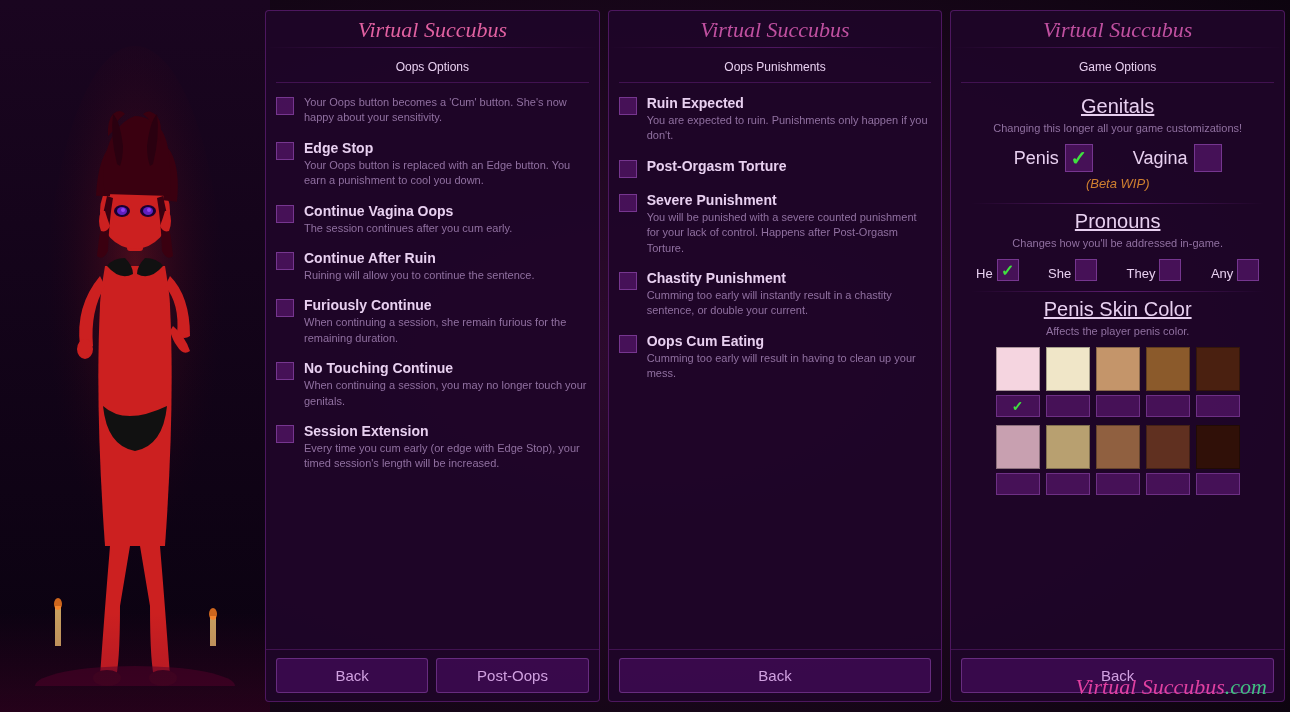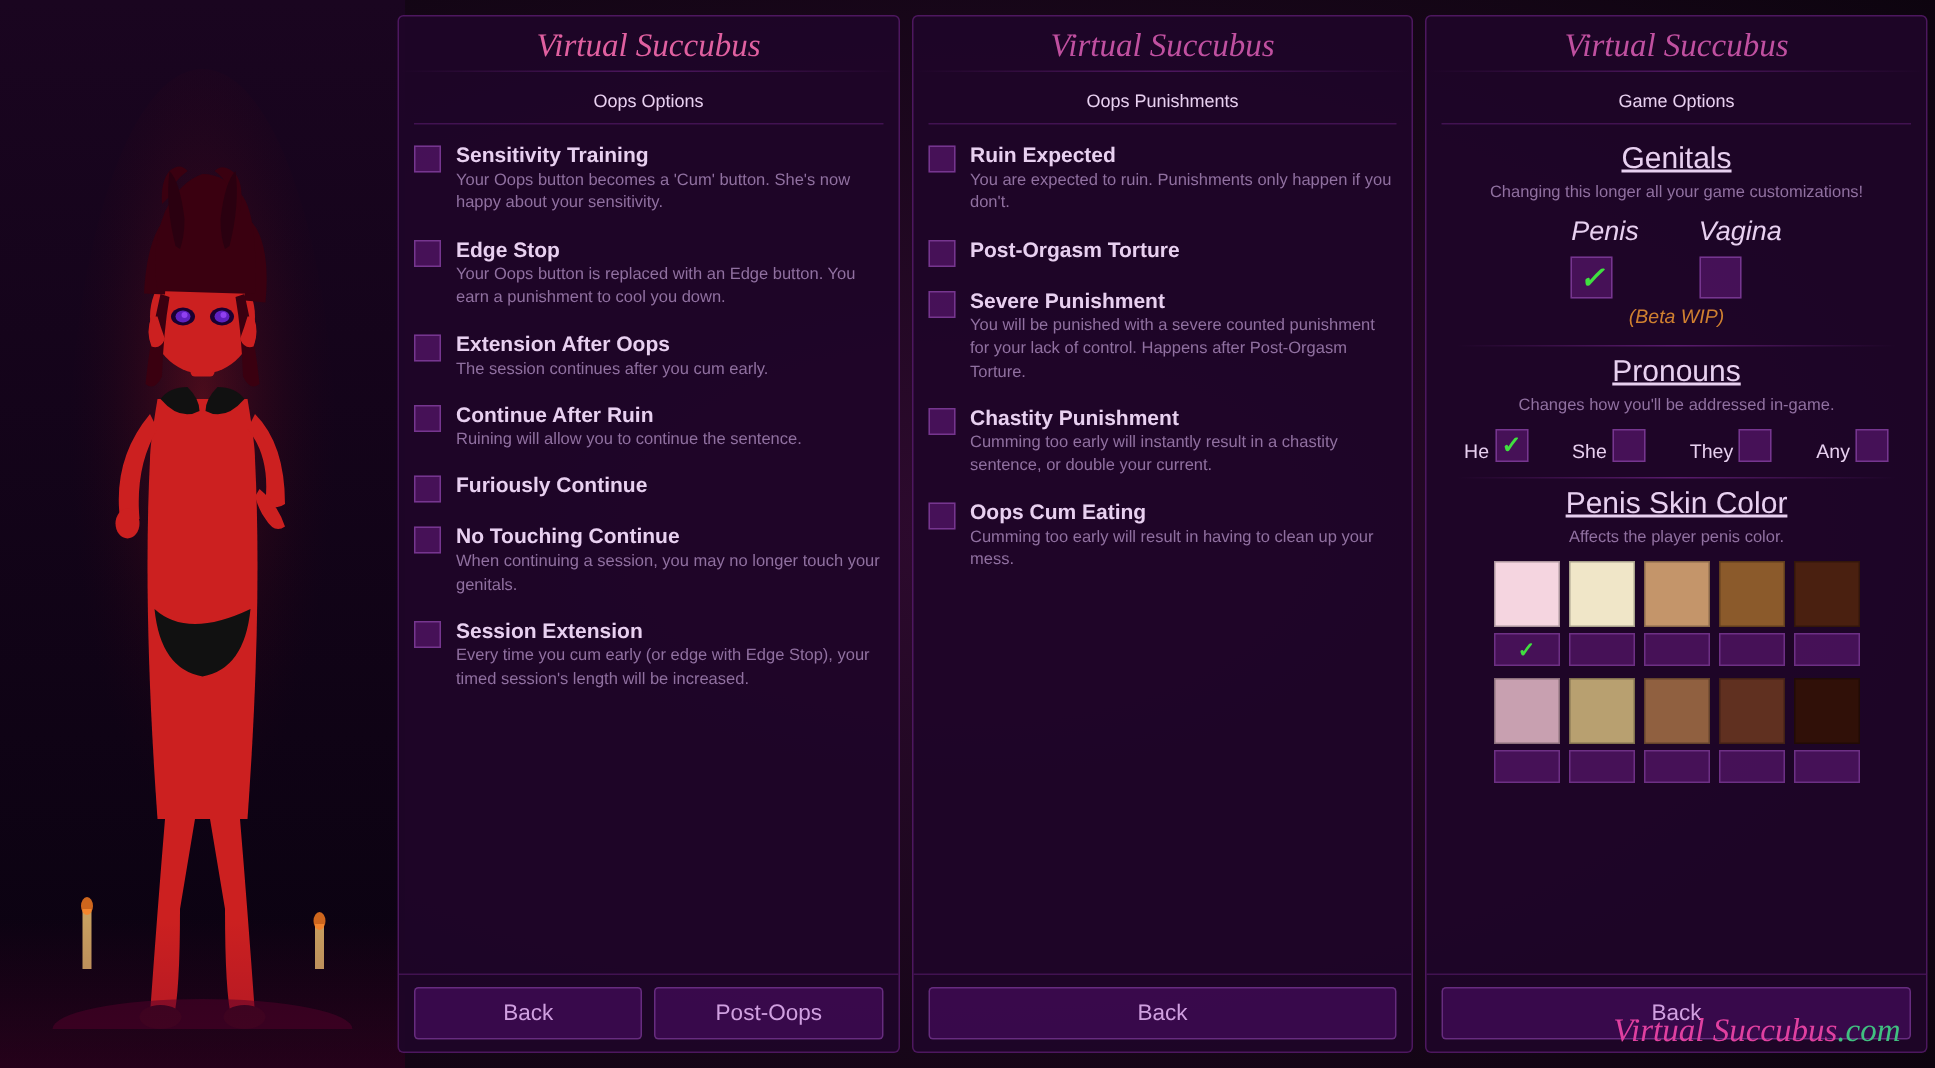--- a/index.html
+++ b/index.html
@@ -158,24 +158,23 @@
 
     .genitals-row {
       display: flex;
       justify-content: center;
       gap: 40px;
       margin-bottom: 4px;
     }
 
     .genital-option {
       display: flex;
-      flex-direction: column;
-      align-items: flex-start;
+      flex-direction: row;
+      align-items: center;
       gap: 6px;
-      font-style: italic;
     }
 
     .genital-label {
       color: #e8d0f0;
       font-size: 18px;
     }
 
     .genital-check {
       width: 28px;
       height: 28px;
@@ -397,53 +396,53 @@
   <div class="panel">
     <div class="panel-header-logo panel-logo-1">Virtual Succubus</div>
     <div class="divider-line"></div>
     <div class="panel-title">Oops Options</div>
 
     <div class="panel-content">
 
       <div class="option-item">
         <div class="checkbox"></div>
         <div class="option-text">
-          <div class="option-title">Sensitivity Training</div>
           <div class="option-desc">Your Oops button becomes a 'Cum' button. She's now happy about your sensitivity.</div>
         </div>
       </div>
 
       <div class="option-item">
         <div class="checkbox"></div>
         <div class="option-text">
           <div class="option-title">Edge Stop</div>
           <div class="option-desc">Your Oops button is replaced with an Edge button. You earn a punishment to cool you down.</div>
         </div>
       </div>
 
       <div class="option-item">
         <div class="checkbox"></div>
         <div class="option-text">
-          <div class="option-title">Extension After Oops</div>
+          <div class="option-title">Continue Vagina Oops</div>
           <div class="option-desc">The session continues after you cum early.</div>
         </div>
       </div>
 
       <div class="option-item">
         <div class="checkbox"></div>
         <div class="option-text">
           <div class="option-title">Continue After Ruin</div>
           <div class="option-desc">Ruining will allow you to continue the sentence.</div>
         </div>
       </div>
 
       <div class="option-item">
         <div class="checkbox"></div>
         <div class="option-text">
           <div class="option-title">Furiously Continue</div>
+          <div class="option-desc">When continuing a session, she remain furious for the remaining duration.</div>
         </div>
       </div>
 
       <div class="option-item">
         <div class="checkbox"></div>
         <div class="option-text">
           <div class="option-title">No Touching Continue</div>
           <div class="option-desc">When continuing a session, you may no longer touch your genitals.</div>
         </div>
       </div>

